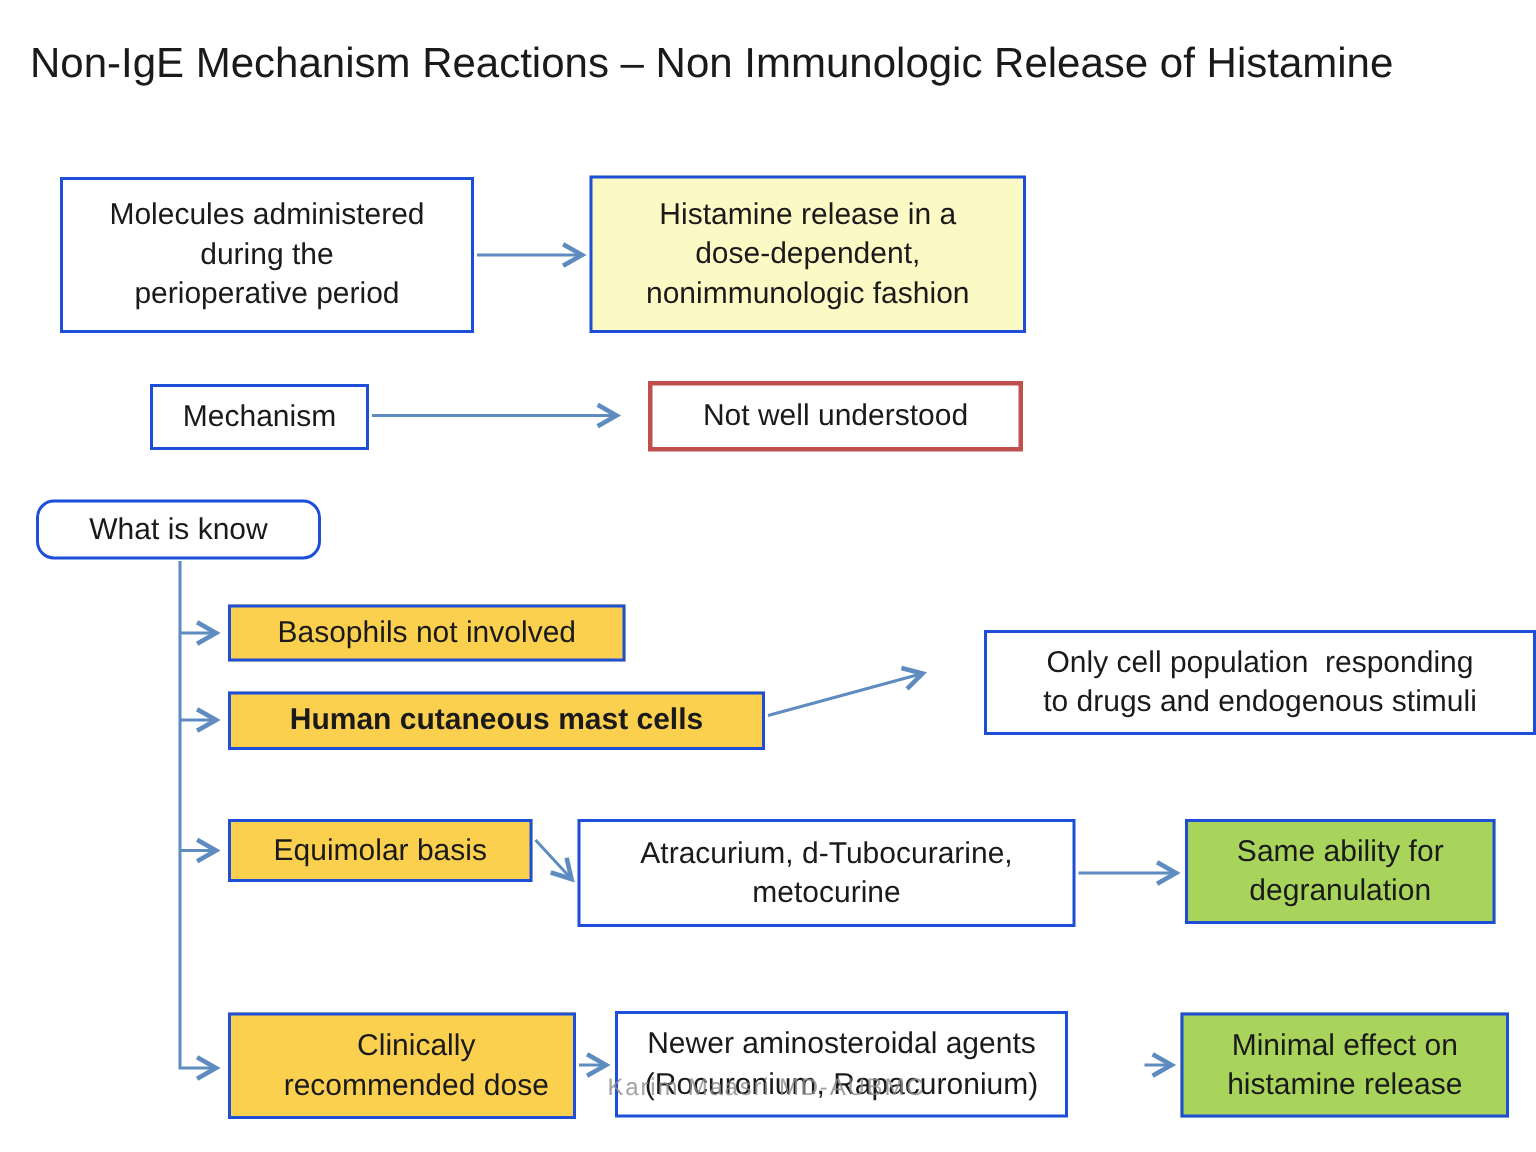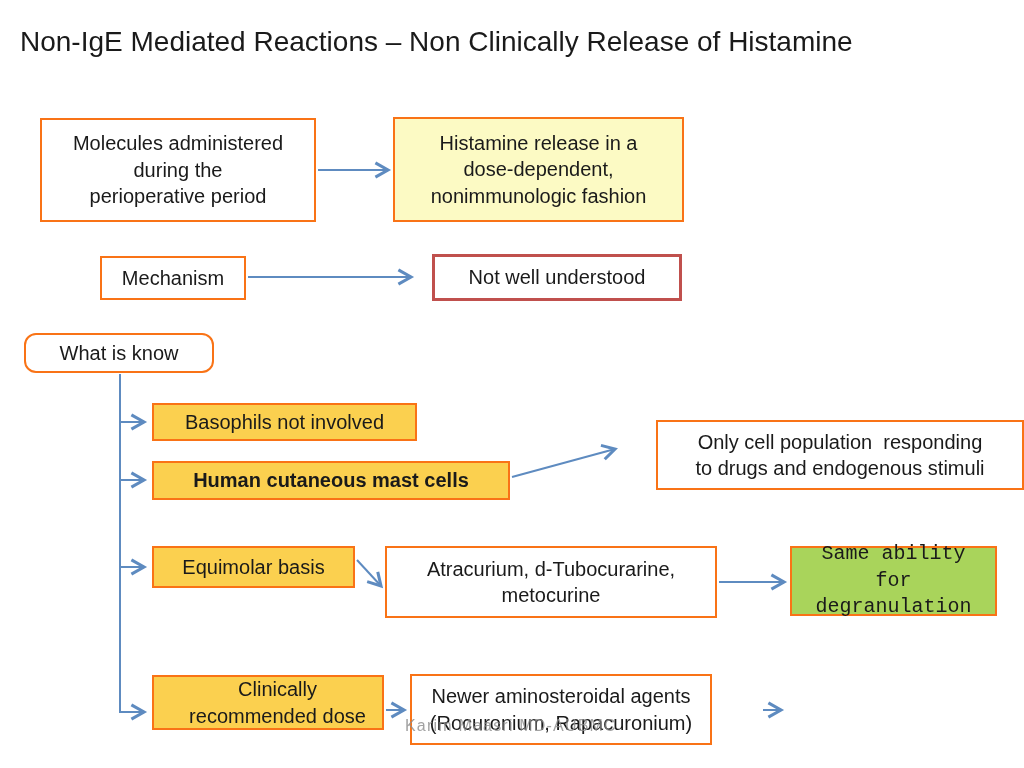--- a/index.html
+++ b/index.html
@@ -32,56 +32,56 @@
     position: absolute;
     box-sizing: border-box;
     display: flex;
     align-items: center;
     justify-content: center;
     text-align: center;
     font-size: 20px;
     line-height: 1.32;
     white-space: pre-wrap;
     background: #ffffff;
-    border: 2px solid #f97316;
+    border: 2px solid #1d4ed8;
     z-index: 2;
     padding: 2px 6px;
   }
   .n-molecules   { left: 40px;  top: 118px; width: 276px; height: 104px; }
   .n-histamine   { left: 393px; top: 117px; width: 291px; height: 105px; background: var(--pale-yellow, #FCFAC4); }
   .n-mechanism   { left: 100px; top: 256px; width: 146px; height: 44px; }
   .n-notwell     { left: 432px; top: 254px; width: 250px; height: 47px; border: 3px solid var(--red-border, #C0504D); }
   .n-whatisknow  { left: 24px;  top: 333px; width: 190px; height: 40px; border-radius: 12px; }
   .n-basophils   { left: 152px; top: 403px; width: 265px; height: 38px; background: var(--gold, #FBD04F); }
   .n-mastcells   { left: 152px; top: 461px; width: 358px; height: 39px; background: var(--gold, #FBD04F); font-weight: bold; }
   .n-onlycell    { left: 656px; top: 420px; width: 368px; height: 70px; }
   .n-equimolar   { left: 152px; top: 546px; width: 203px; height: 42px; background: var(--gold, #FBD04F); }
   .n-atracurium  { left: 385px; top: 546px; width: 332px; height: 72px; }
-  .n-sameability { left: 790px; top: 546px; width: 207px; height: 70px; background: var(--green, #A9D45B); font-family: Liberation Mono, monospace; }
-  .n-clinically  { left: 152px; top: 675px; width: 232px; height: 55px; background: var(--gold, #FBD04F); padding-left: 25px; }
+  .n-sameability { left: 790px; top: 546px; width: 207px; height: 70px; background: var(--green, #A9D45B); }
+  .n-clinically  { left: 152px; top: 675px; width: 232px; height: 71px; background: var(--gold, #FBD04F); padding-left: 25px; }
   .n-newer       { left: 410px; top: 674px; width: 302px; height: 71px; }
   .n-minimal     { left: 787px; top: 675px; width: 219px; height: 70px; background: var(--green, #A9D45B); }
   .watermark {
     position: absolute;
     left: 405px;
     top: 717px;
     font-size: 16px;
     letter-spacing: 1.2px;
     color: var(--watermark-gray, #8C8C8C);
     opacity: 0.8;
     z-index: 3;
     white-space: nowrap;
   }
 </style>
 </head>
 <body>
 
 <div class="slide">
 
-  <div class="title">Non-IgE Mediated Reactions – Non Clinically Release of Histamine</div>
+  <div class="title">Non-IgE Mechanism Reactions – Non Immunologic Release of Histamine</div>
 
   <svg class="arrows" viewBox="0 0 1024 768" xmlns="http://www.w3.org/2000/svg">
     <defs>
       <marker id="arrow" viewBox="0 0 10 10" refX="8" refY="5" markerWidth="9" markerHeight="9" orient="auto-start-reverse">
         <path d="M1,1 L8,5 L1,9" fill="none" stroke="#5E8BC0" stroke-width="1.7"></path>
       </marker>
     </defs>
     <g fill="none" stroke="#5E8BC0" stroke-width="2">
       <path d="M318,170 H388" marker-end="url(#arrow)"></path>
       <path d="M248,277 H411" marker-end="url(#arrow)"></path>
@@ -112,16 +112,18 @@
 to drugs and endogenous stimuli</div>
   <div class="node n-equimolar">Equimolar basis</div>
   <div class="node n-atracurium">Atracurium, d-Tubocurarine,
 metocurine</div>
   <div class="node n-sameability">Same ability for
 degranulation</div>
   <div class="node n-clinically">Clinically
 recommended dose</div>
   <div class="node n-newer">Newer aminosteroidal agents
 (Rocuronium, Rapacuronium)</div>
+  <div class="node n-minimal">Minimal effect on
+histamine release</div>
 
   <div class="watermark">Karim Maasri MD-AUBMC</div>
 
 </div>
 
 </body></html>

